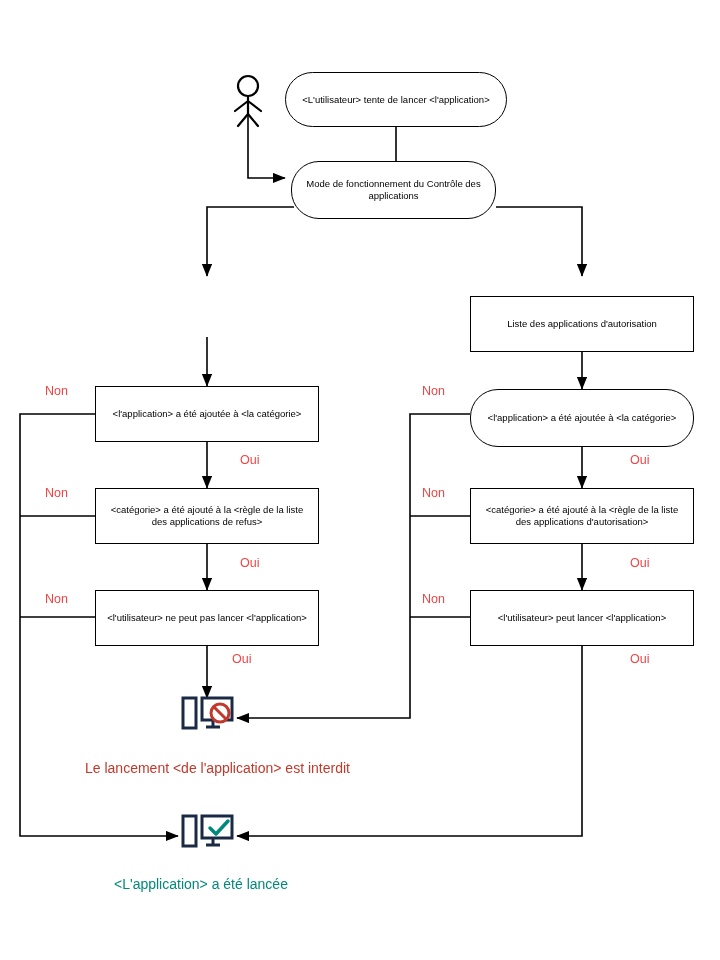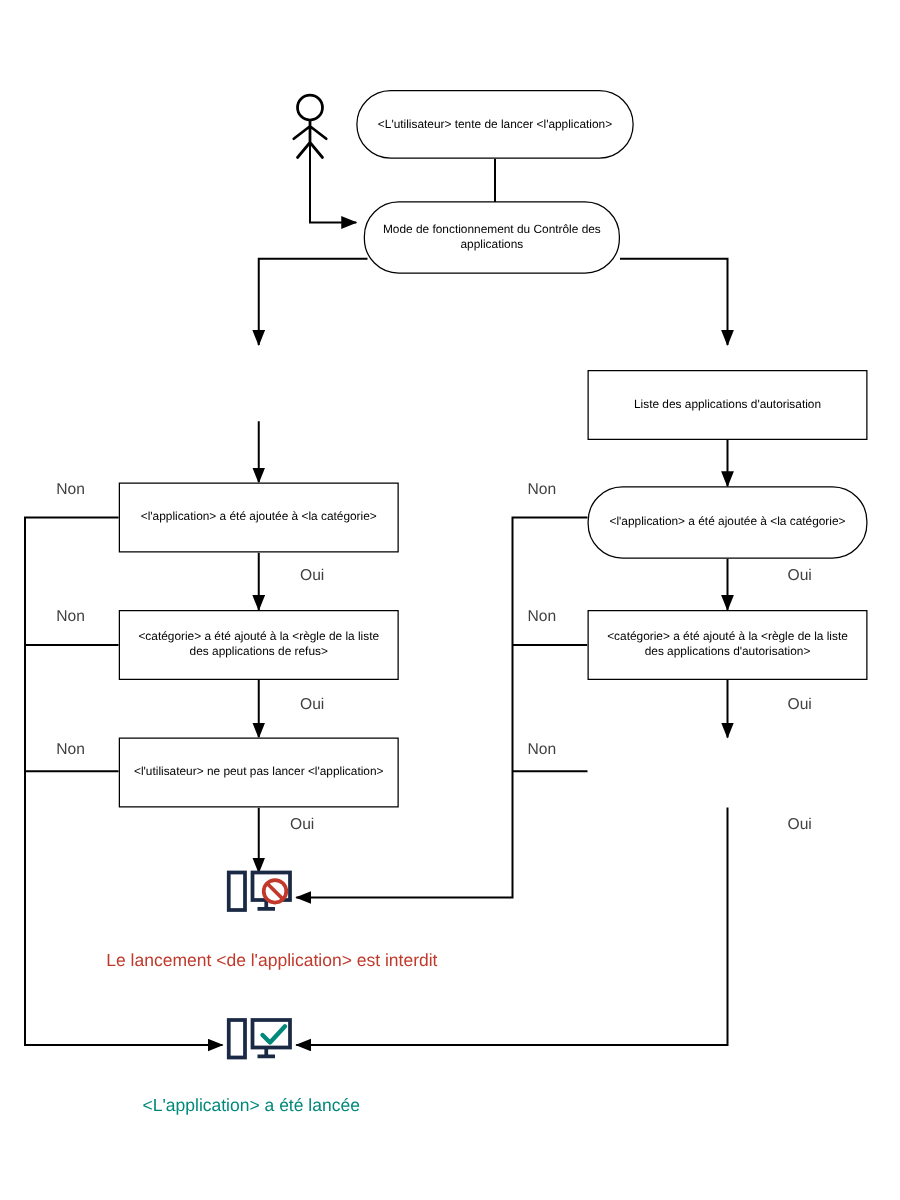--- a/index.html
+++ b/index.html
@@ -37,21 +37,21 @@
     font-size: 9.5px;
     line-height: 1.25;
     padding: 2px 6px;
   }
   .node.rounded {
     border-radius: 28px;
   }
   .edge-label {
     position: absolute;
     font-size: 12.5px;
-    color: #404040;
+    color: #ef4444;
     white-space: nowrap;
   }
   .caption {
     position: absolute;
     font-size: 14px;
     white-space: nowrap;
   }
   .caption.denied {
     color: #c0392b;
   }
@@ -146,20 +146,23 @@
   </div>
 
   <div class="node" style="left:470px; top:488px; width:224px; height:56px;">
     <span>&lt;catégorie&gt; a été ajouté à la &lt;règle de la liste des applications d'autorisation&gt;</span>
   </div>
 
   <div class="node" style="left:95px; top:590px; width:224px; height:56px;">
     <span>&lt;l'utilisateur&gt; ne peut pas lancer &lt;l'application&gt;</span>
   </div>
 
+  <div class="node" style="left:470px; top:590px; width:224px; height:56px;">
+    <span>&lt;l'utilisateur&gt; peut lancer &lt;l'application&gt;</span>
+  </div>
 
   <div class="edge-label" style="left:45px; top:384px;">Non</div>
   <div class="edge-label" style="left:45px; top:486px;">Non</div>
   <div class="edge-label" style="left:45px; top:592px;">Non</div>
 
   <div class="edge-label" style="left:240px; top:453px;">Oui</div>
   <div class="edge-label" style="left:240px; top:556px;">Oui</div>
   <div class="edge-label" style="left:232px; top:652px;">Oui</div>
 
   <div class="edge-label" style="left:422px; top:384px;">Non</div>

